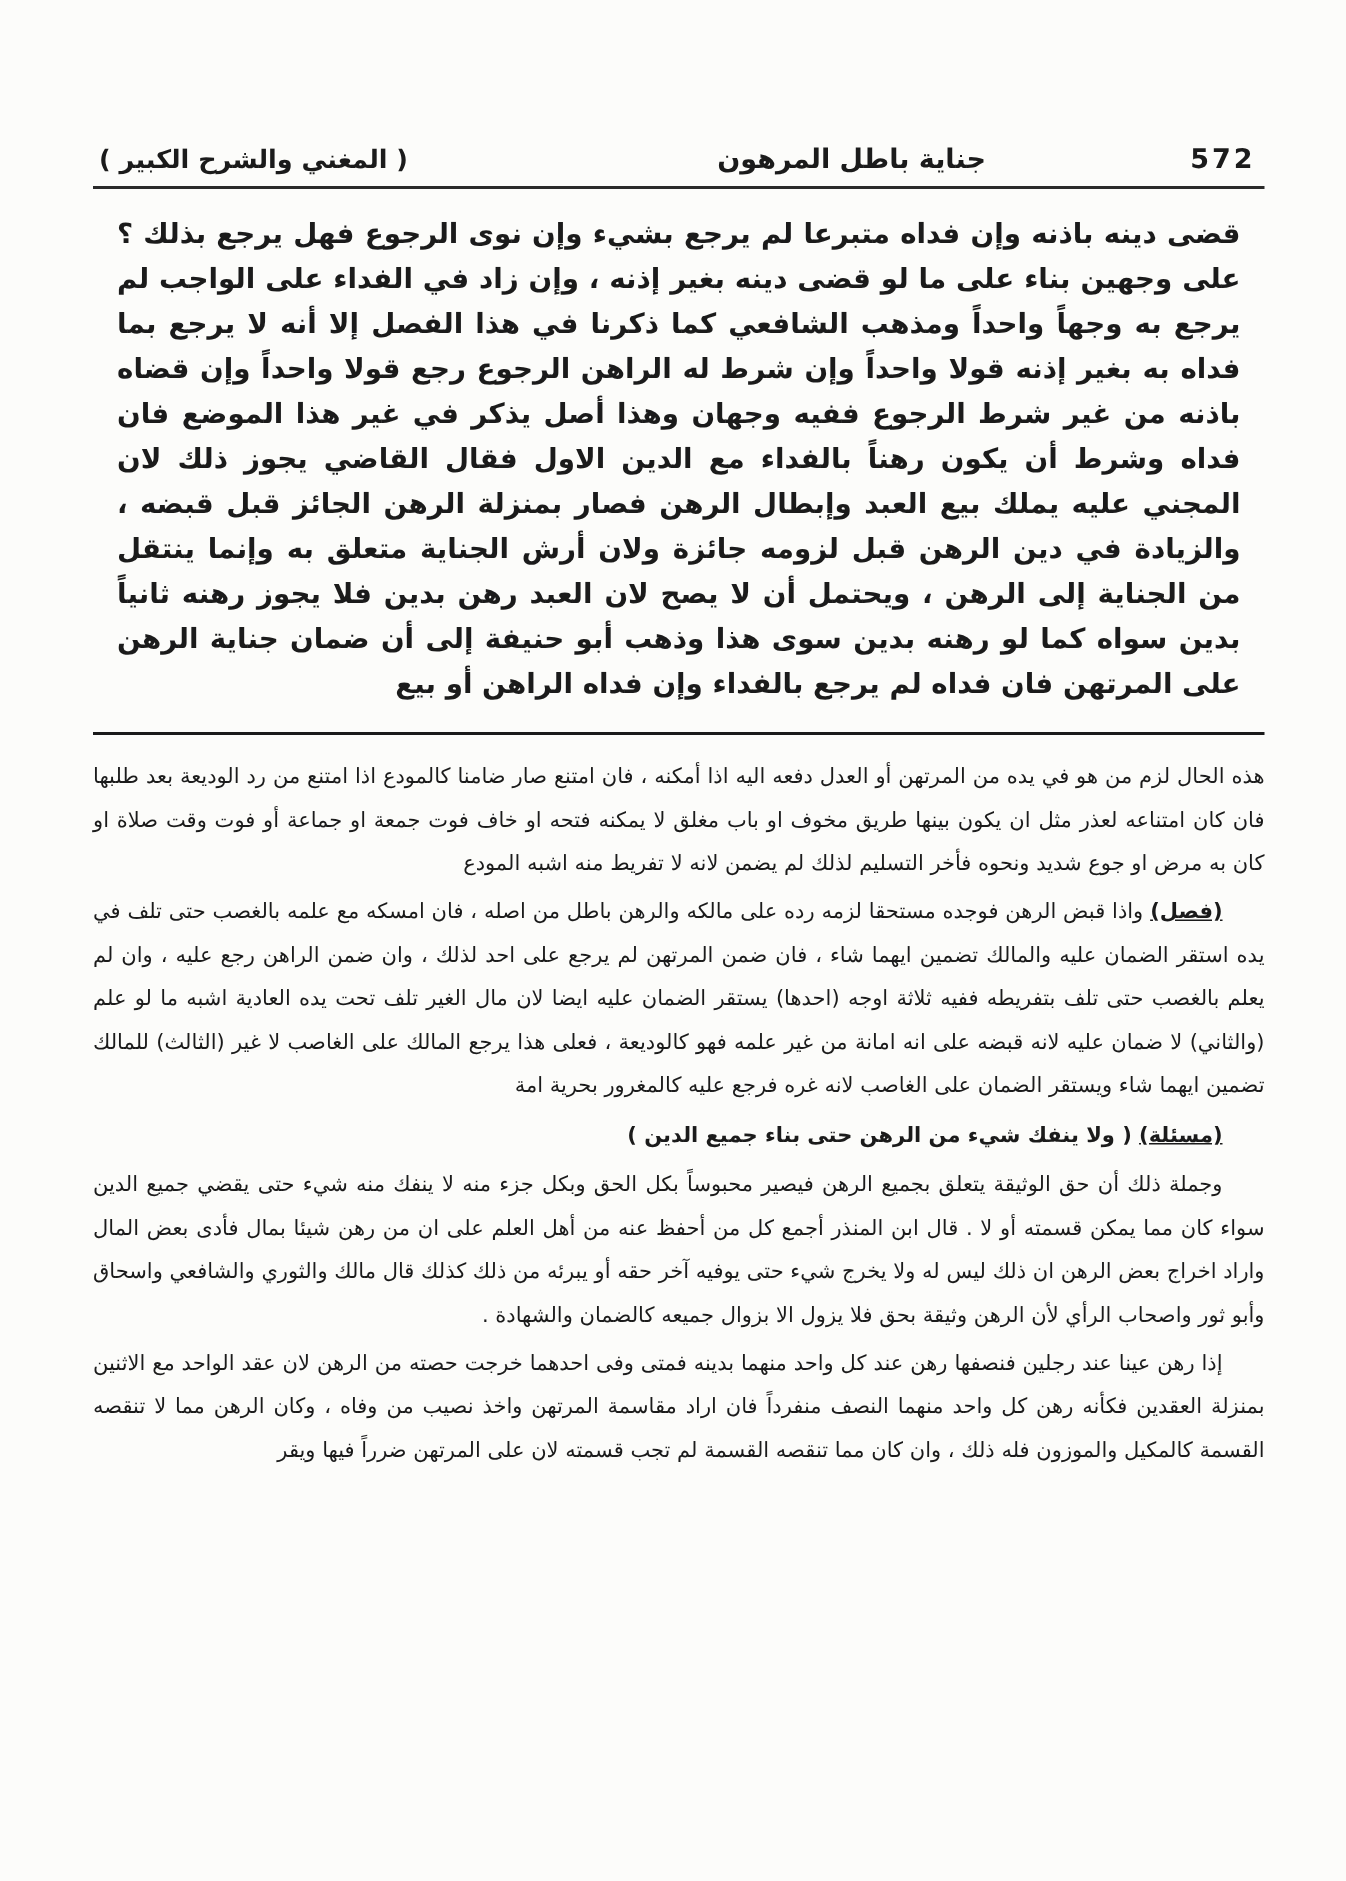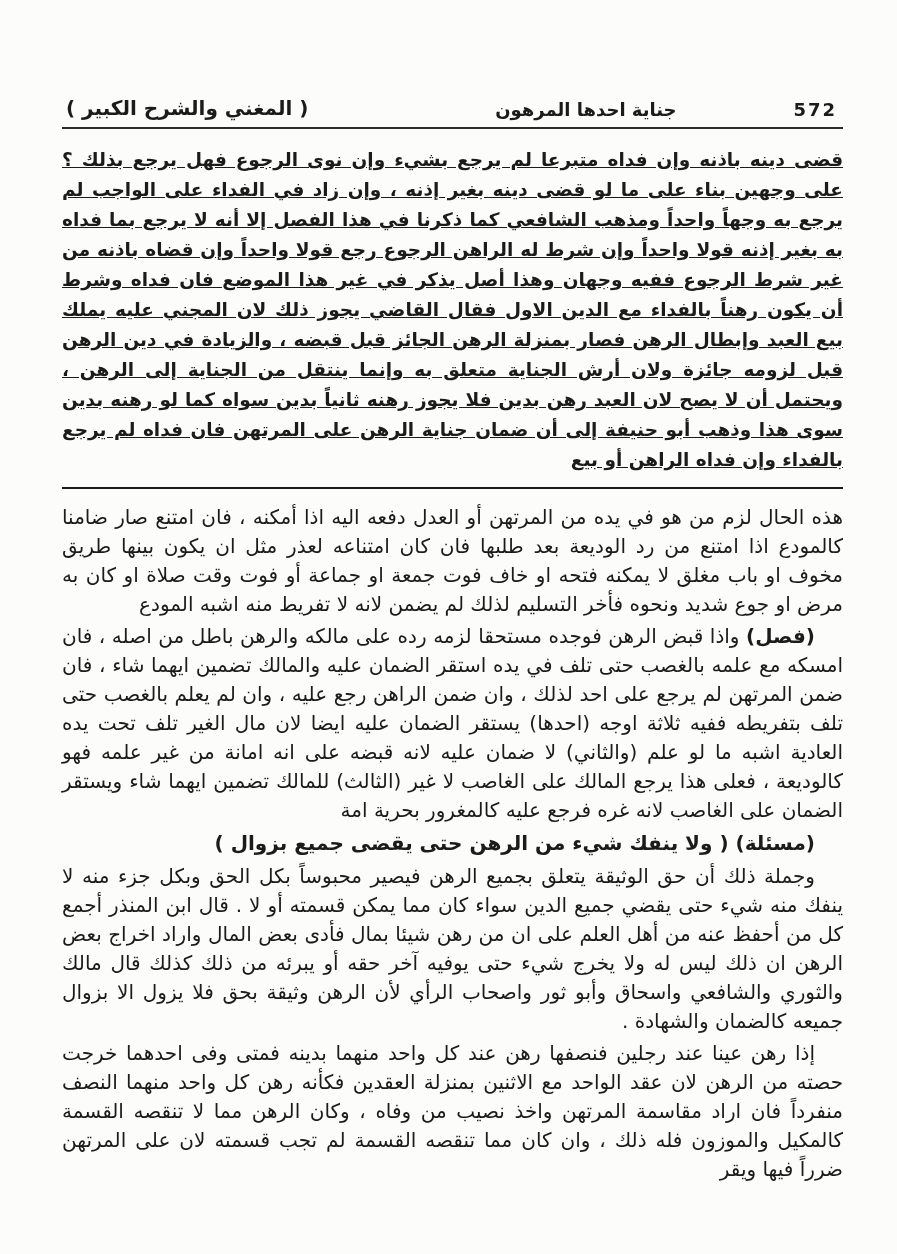--- a/index.html
+++ b/index.html
@@ -21,62 +21,62 @@
   .page-header {
     display: flex;
     justify-content: space-between;
     align-items: flex-end;
     font-size: 18px;
     font-weight: bold;
     padding: 0 6px 5px 4px;
   }
   .page-number { letter-spacing: 2px; }
   .chapter-title { margin-left: 70px; }
-  .book-title { font-size: 20px; }
+  .book-title { font-size: 17px; }
   .header-rule {
     border: none;
     border-top: 2px solid #2a2a2a;
     margin: 2px 0 0 0;
   }
   .matn {
     margin-top: 16px;
     font-weight: bold;
     font-size: 18.5px;
     line-height: 30px;
     text-align: justify;
   }
-  .matn p { margin: 0; text-decoration: underline; }
+  .matn p { margin: 16px; }
   .section-divider {
     border: none;
     border-top: 2.5px solid #1a1a1a;
     margin: 12px 0 14px 0;
   }
   .commentary {
-    font-size: 20px;
+    font-size: 14px;
     line-height: 29px;
     text-align: justify;
   }
   .para { margin: 0 0 3px 0; }
   .indent { text-indent: 28px; }
   .no-indent { text-indent: 0; }
   .heading {
     font-weight: bold;
     text-indent: 28px;
     margin: 4px 0 4px 0;
   }
-  .inline-label { font-weight: bold; }
+  .inline-label { font-weight: bold; text-decoration: underline; }
 </style>
 </head>
 <body>
 
 <div class="page">
 
   <header class="page-header">
     <span class="page-number">572</span>
-    <span class="chapter-title">جناية احدها المرهون</span>
+    <span class="chapter-title">جناية باطل المرهون</span>
     <span class="book-title">( المغني والشرح الكبير )</span>
   </header>
 
   <hr class="header-rule">
 
   <section class="matn">
     <p>قضى دينه باذنه وإن فداه متبرعا لم يرجع بشيء وإن نوى الرجوع فهل يرجع بذلك ؟ على وجهين بناء على ما لو قضى دينه بغير إذنه ، وإن زاد في الفداء على الواجب لم يرجع به وجهاً واحداً ومذهب الشافعي كما ذكرنا في هذا الفصل إلا أنه لا يرجع بما فداه به بغير إذنه قولا واحداً وإن شرط له الراهن الرجوع رجع قولا واحداً وإن قضاه باذنه من غير شرط الرجوع ففيه وجهان وهذا أصل يذكر في غير هذا الموضع فان فداه وشرط أن يكون رهناً بالفداء مع الدين الاول فقال القاضي يجوز ذلك لان المجني عليه يملك بيع العبد وإبطال الرهن فصار بمنزلة الرهن الجائز قبل قبضه ، والزيادة في دين الرهن قبل لزومه جائزة ولان أرش الجناية متعلق به وإنما ينتقل من الجناية إلى الرهن ، ويحتمل أن لا يصح لان العبد رهن بدين فلا يجوز رهنه ثانياً بدين سواه كما لو رهنه بدين سوى هذا وذهب أبو حنيفة إلى أن ضمان جناية الرهن على المرتهن فان فداه لم يرجع بالفداء وإن فداه الراهن أو بيع</p>
   </section>
 
   <hr class="section-divider">
@@ -87,21 +87,21 @@
       <span>هذه الحال لزم من هو في يده من المرتهن أو العدل دفعه اليه اذا أمكنه ، فان امتنع صار ضامنا كالمودع اذا امتنع من رد الوديعة بعد طلبها فان كان امتناعه لعذر مثل ان يكون بينها طريق مخوف او باب مغلق لا يمكنه فتحه او خاف فوت جمعة او جماعة أو فوت وقت صلاة او كان به مرض او جوع شديد ونحوه فأخر التسليم لذلك لم يضمن لانه لا تفريط منه اشبه المودع</span>
     </p>
 
     <p class="para indent">
       <span class="inline-label">(فصل)</span>
       <span>واذا قبض الرهن فوجده مستحقا لزمه رده على مالكه والرهن باطل من اصله ، فان امسكه مع علمه بالغصب حتى تلف في يده استقر الضمان عليه والمالك تضمين ايهما شاء ، فان ضمن المرتهن لم يرجع على احد لذلك ، وان ضمن الراهن رجع عليه ، وان لم يعلم بالغصب حتى تلف بتفريطه ففيه ثلاثة اوجه (احدها) يستقر الضمان عليه ايضا لان مال الغير تلف تحت يده العادية اشبه ما لو علم (والثاني) لا ضمان عليه لانه قبضه على انه امانة من غير علمه فهو كالوديعة ، فعلى هذا يرجع المالك على الغاصب لا غير (الثالث) للمالك تضمين ايهما شاء ويستقر الضمان على الغاصب لانه غره فرجع عليه كالمغرور بحرية امة</span>
     </p>
 
     <p class="para heading">
       <span class="inline-label">(مسئلة)</span>
-      <span>( ولا ينفك شيء من الرهن حتى يقضى جميع بزوال )</span>
+      <span>( ولا ينفك شيء من الرهن حتى بناء جميع الدين )</span>
     </p>
 
     <p class="para indent">
       <span>وجملة ذلك أن حق الوثيقة يتعلق بجميع الرهن فيصير محبوساً بكل الحق وبكل جزء منه لا ينفك منه شيء حتى يقضي جميع الدين سواء كان مما يمكن قسمته أو لا . قال ابن المنذر أجمع كل من أحفظ عنه من أهل العلم على ان من رهن شيئا بمال فأدى بعض المال واراد اخراج بعض الرهن ان ذلك ليس له ولا يخرج شيء حتى يوفيه آخر حقه أو يبرئه من ذلك كذلك قال مالك والثوري والشافعي واسحاق وأبو ثور واصحاب الرأي لأن الرهن وثيقة بحق فلا يزول الا بزوال جميعه كالضمان والشهادة .</span>
     </p>
 
 
     <p class="para indent">
       <span>إذا رهن عينا عند رجلين فنصفها رهن عند كل واحد منهما بدينه فمتى وفى احدهما خرجت حصته من الرهن لان عقد الواحد مع الاثنين بمنزلة العقدين فكأنه رهن كل واحد منهما النصف منفرداً فان اراد مقاسمة المرتهن واخذ نصيب من وفاه ، وكان الرهن مما لا تنقصه القسمة كالمكيل والموزون فله ذلك ، وان كان مما تنقصه القسمة لم تجب قسمته لان على المرتهن ضرراً فيها ويقر</span>
     </p>

